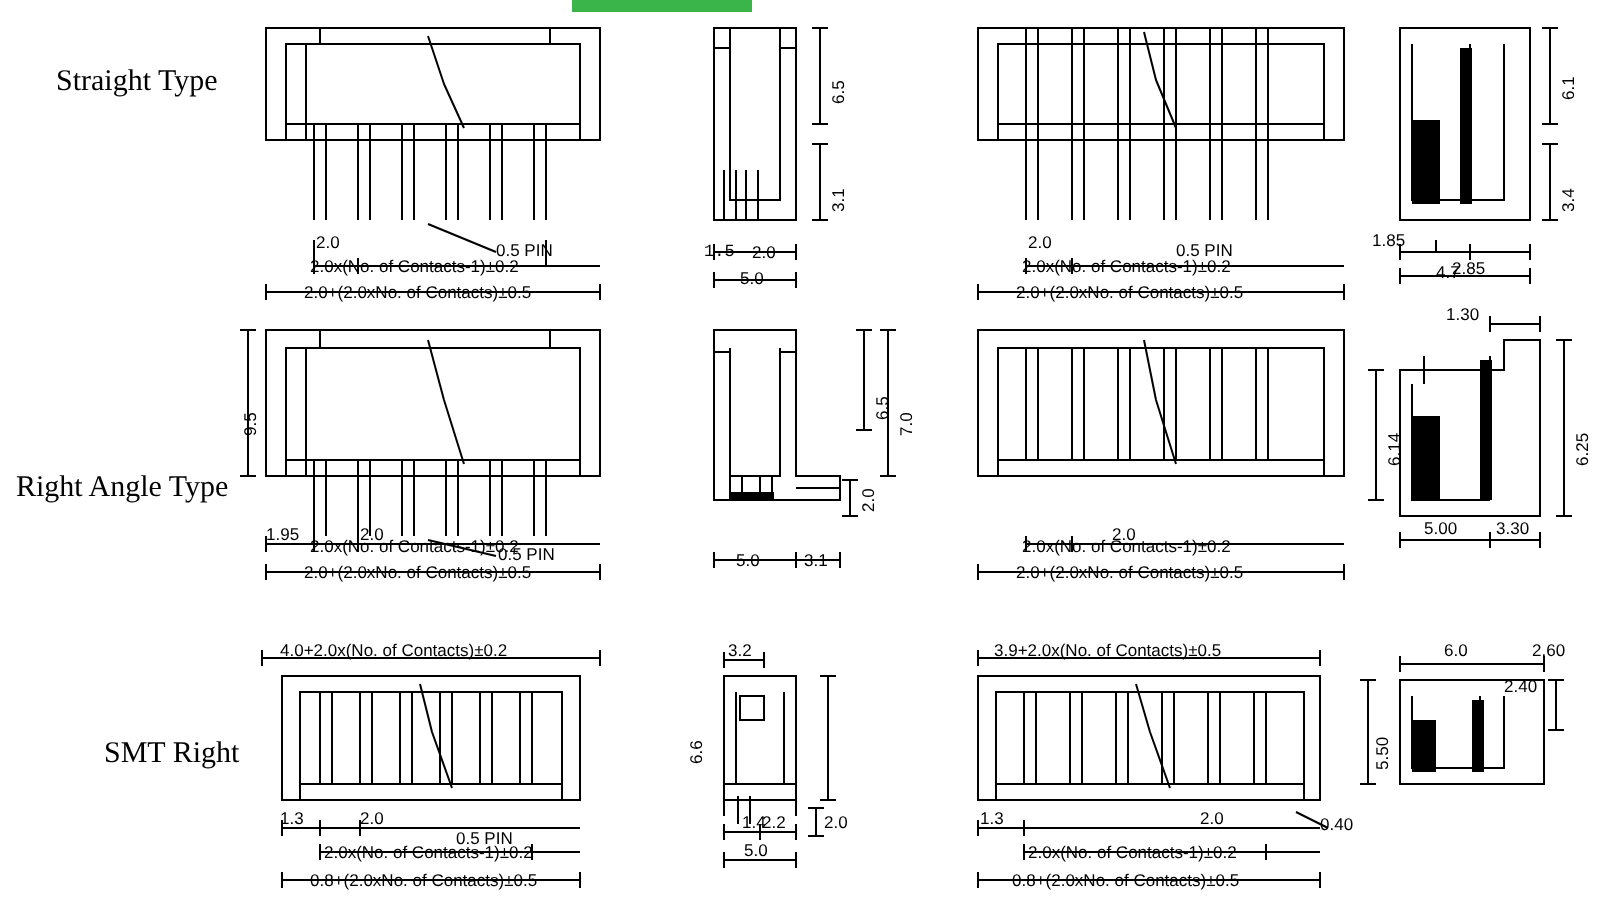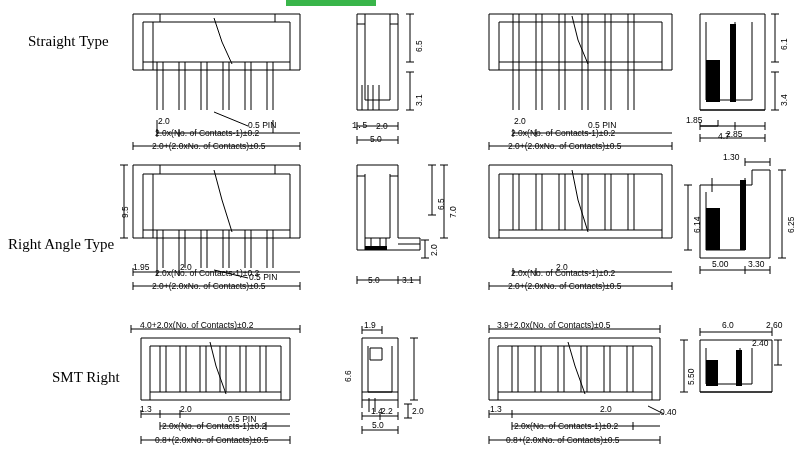--- a/index.html
+++ b/index.html
@@ -264,21 +264,21 @@
     </g>
   </svg>
 
   <div class="dim" style="left:140px;top:320px;">4.0+2.0x(No. of Contacts)±0.2</div>
   <div class="dim" style="left:140px;top:404px;">1.3</div>
   <div class="dim" style="left:180px;top:404px;">2.0</div>
   <div class="dim" style="left:228px;top:414px;">0.5 PIN</div>
   <div class="dim" style="left:162px;top:421px;">2.0x(No. of Contacts-1)±0.2</div>
   <div class="dim" style="left:155px;top:435px;">0.8+(2.0xNo. of Contacts)±0.5</div>
 
-  <div class="dim" style="left:364px;top:320px;">1.9</div>
+  <div class="dim" style="left:364px;top:320px;">3.2</div>
   <div class="dim v" style="left:343px;top:382px;">6.6</div>
   <div class="dim" style="left:359px;top:406px;margin-left:12px;">1.4</div>
   <div class="dim" style="left:381px;top:406px;">2.2</div>
   <div class="dim" style="left:412px;top:406px;">2.0</div>
   <div class="dim" style="left:372px;top:420px;">5.0</div>
 
   <div class="dim" style="left:497px;top:320px;">3.9+2.0x(No. of Contacts)±0.5</div>
   <div class="dim" style="left:490px;top:404px;">1.3</div>
   <div class="dim" style="left:600px;top:404px;">2.0</div>
   <div class="dim" style="left:514px;top:421px;">2.0x(No. of Contacts-1)±0.2</div>

